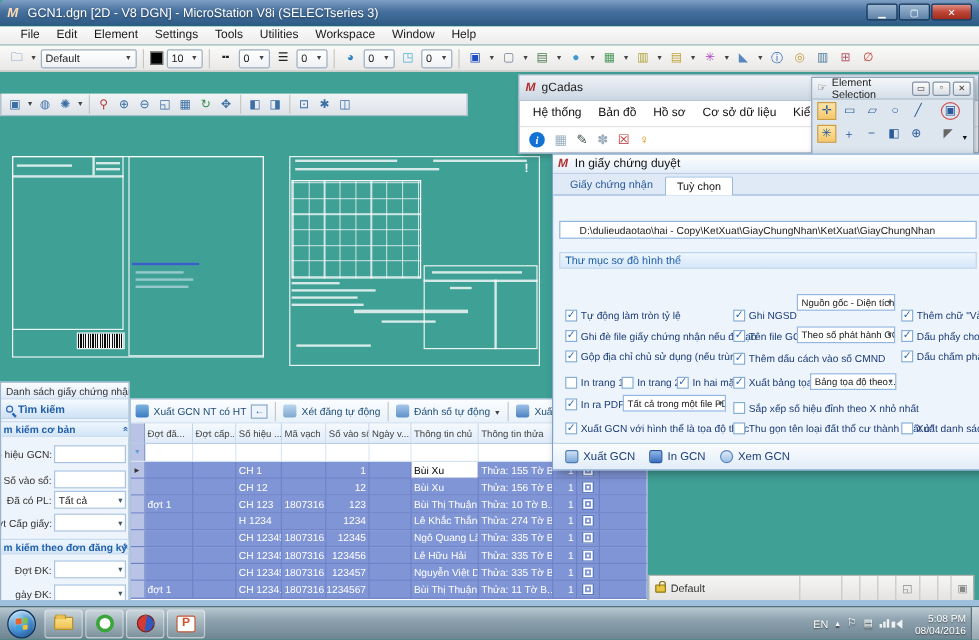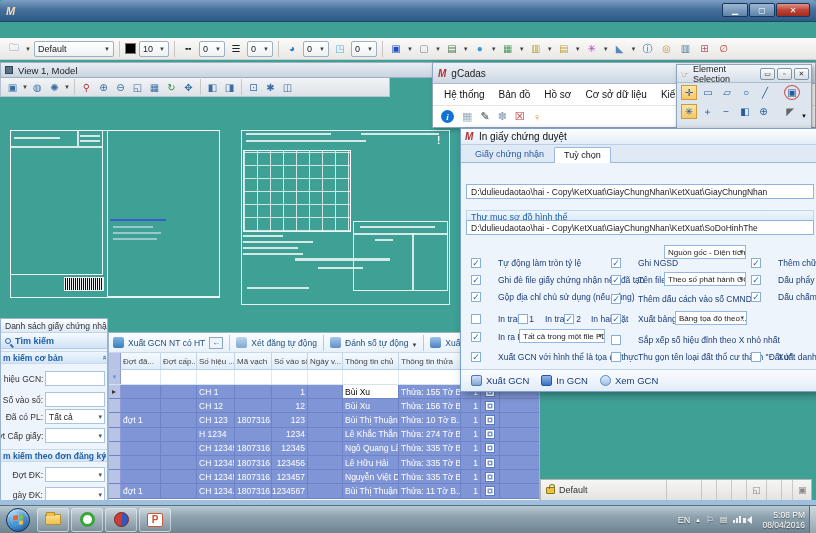--- a/index.html
+++ b/index.html
@@ -71,22 +71,22 @@
 .dlg{left:460px;top:128px;width:360px;height:264px;background:#eef4fb;border:1px solid #7ba2cf;
  box-shadow:3px 3px 8px rgba(0,0,0,.35)}
 .dtitle{height:16px;background:linear-gradient(#fdfeff,#e3edf8);border-bottom:1px solid #bccfe4;
  display:flex;align-items:center;gap:4px;padding-left:4px;font-size:10px;color:#111}
 .dtabs{height:18px;background:#dfeaf6;border-bottom:1px solid #9ab8dc;display:flex;align-items:flex-end;padding-left:4px}
 .dtab{font-size:9px;color:#2a5a9c;padding:2px 9px 3px;border:1px solid transparent;border-bottom:none}
 .dtab.active{background:#fff;border-color:#9ab8dc;color:#111;border-radius:2px 2px 0 0;position:relative;top:1px}
 .ghead{position:absolute;left:5px;width:348px;height:14px;background:linear-gradient(#eef6fd,#d6e7f8);
  border:1px solid #bdd5ee;color:#1f5fa8;font-size:9px;display:flex;align-items:center;padding-left:4px}
 .pbox{position:absolute;left:5px;width:348px;height:15px;background:#fff;border:1px solid #8fb4dd;
- font-size:8.5px;color:#222;display:flex;align-items:center;padding-left:4px;white-space:nowrap;overflow:hidden}
-.chk{position:absolute;display:flex;align-items:center;gap:17px;font-size:8.5px;color:#1b3c78;white-space:nowrap}
+ font-size:8.5px;color:#222;display:flex;align-items:center;padding-left:16px;white-space:nowrap;overflow:hidden}
+.chk{position:absolute;display:flex;align-items:center;gap:3px;font-size:8.5px;color:#1b3c78;white-space:nowrap}
 .cb{width:10px;height:10px;background:#fff;border:1px solid #86aed6;display:inline-flex;align-items:center;
  justify-content:center;font-size:9px;color:#2a67b8;flex:0 0 10px}
 .cb[data-checked="true"]::after{content:"✓";margin-top:-1px}
 .dcombo{position:absolute;height:14px;background:#fff;border:1px solid #93b7e2;font-size:8px;color:#222;
  display:flex;align-items:center;padding:0 11px 0 3px;white-space:nowrap;overflow:hidden}
 .dcombo::after{content:"▾";position:absolute;right:2px;font-size:7px;color:#456}
 .dfooter{position:absolute;left:0;bottom:0;width:358px;height:22px;background:linear-gradient(#fafcfe,#e2edf8);
  border-top:1px solid #bfd4ea;display:flex;align-items:center;gap:12px;padding-left:10px}
 .dbtn{display:flex;align-items:center;gap:4px;font-size:9.5px;color:#1b3c78}
 .fic{width:11px;height:11px;border-radius:2px;display:inline-block}
@@ -165,27 +165,40 @@
 .spk{width:0;height:0;border:4px solid transparent;border-right:5px solid #f2f2f2;border-left:none;position:relative}
 .spk::before{content:"";position:absolute;left:-4px;top:-2px;width:3px;height:5px;background:#f2f2f2}
 </style>
 </head>
 <body>
 
 <div id="stage">
 
   <div class="abs titlebar">
     <span class="t-icon">M</span>
+    <span class="t-text">GCN1.dgn [2D - V8 DGN] - MicroStation V8i (SELECTseries 3)</span>
     <span class="winbtns">
       <span class="wbtn">▁</span>
       <span class="wbtn">▢</span>
       <span class="wbtn close">✕</span>
     </span>
   </div>
 
+  <div class="abs menubar">
+
+  <span class="mitem">File</span>
+      <span class="mitem">Edit</span>
+      <span class="mitem">Element</span>
+      <span class="mitem">Settings</span>
+      <span class="mitem">Tools</span>
+      <span class="mitem">Utilities</span>
+      <span class="mitem">Workspace</span>
+      <span class="mitem">Window</span>
+      <span class="mitem">Help</span>
+    </div>
 
   <div class="abs toolbar">
     <span class="tico" style="color:#3a6ea5">🗀</span>
     <span class="caret">▼</span>
     <span class="tcombo" style="width:80px">
       <span>Default</span>
       <span class="caret" style="margin-left:auto">▼</span>
       </span>
     <span class="tsep"></span>
     <span class="swatch"></span>
@@ -234,24 +247,20 @@
       <span class="caret">▼</span>
     <span class="tico" style="color:#5a86c0">◣</span>
       <span class="caret">▼</span>
     <span class="tico" style="color:#2a67b8">ⓘ</span>
     <span class="tico" style="color:#c09a3a">◎</span>
     <span class="tico" style="color:#4a7a9a">▥</span>
     <span class="tico" style="color:#b05a6a">⊞</span>
     <span class="tico" style="color:#c0392b">∅</span>
   </div>
 
-  <div class="abs viewtitle">
-    <span class="sq"></span>
-    <span class="vt">View 1, Model</span>
-  </div>
   <div class="abs viewbar">
     <span class="vico">▣</span>
       <span class="caret">▼</span>
     <span class="vico">◍</span>
     <span class="vico">✺</span>
       <span class="caret">▼</span>
     <span class="tsep"></span>
     <span class="vico" style="color:#b03a3a">⚲</span>
     <span class="vico">⊕</span>
     <span class="vico">⊖</span>
@@ -594,21 +603,20 @@
       <span class="t-icon" style="color:#b03030;font-weight:bold;font-style:italic;width:10px;height:12px">M</span>
       <span>In giấy chứng duyệt</span>
     </div>
     <div class="dtabs">
       <span class="dtab">Giấy chứng nhận</span>
       <span class="dtab active">Tuỳ chọn</span>
     </div>
 
     <div class="pbox" style="top:55px">D:\dulieudaotao\hai - Copy\KetXuat\GiayChungNhan\KetXuat\GiayChungNhan</div>
     <div class="ghead" style="top:81px">Thư mục sơ đồ hình thể</div>
-    <div class="pbox" style="top:91px">D:\dulieudaotao\hai - Copy\KetXuat\GiayChungNhan\KetXuat\SoDoHinhThe</div>
 
     <div class="chk" style="left:10px;top:129px">
       <span class="cb" data-checked="true"></span>
       <span>Tự động làm tròn tỷ lệ</span>
       </div>
     <div class="chk" style="left:10px;top:146px">
       <span class="cb" data-checked="true"></span>
       <span>Ghi đè file giấy chứng nhận nếu đã tạo</span>
       </div>
     <div class="chk" style="left:10px;top:163px">

